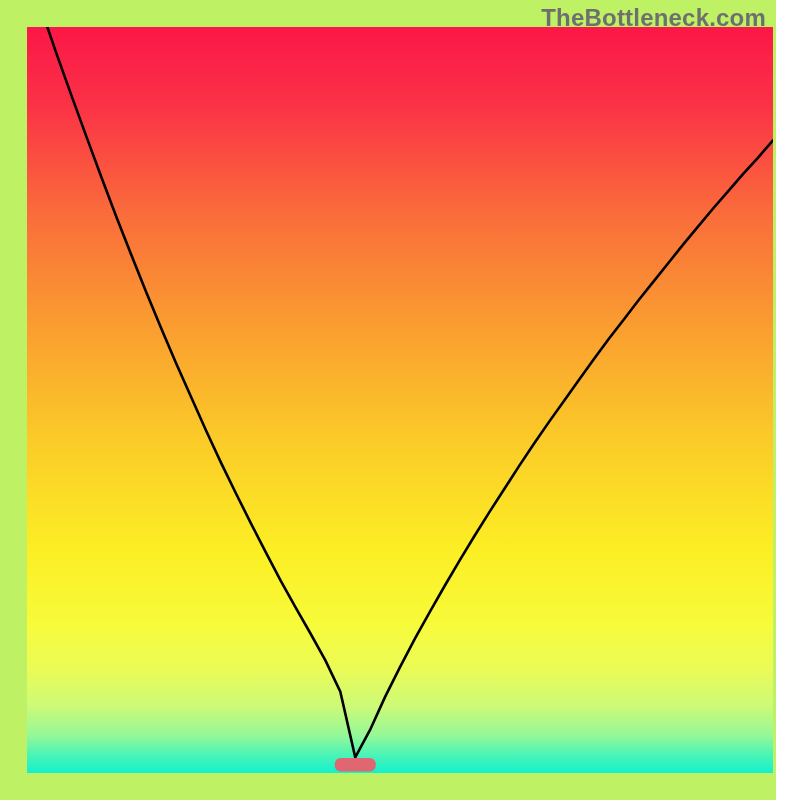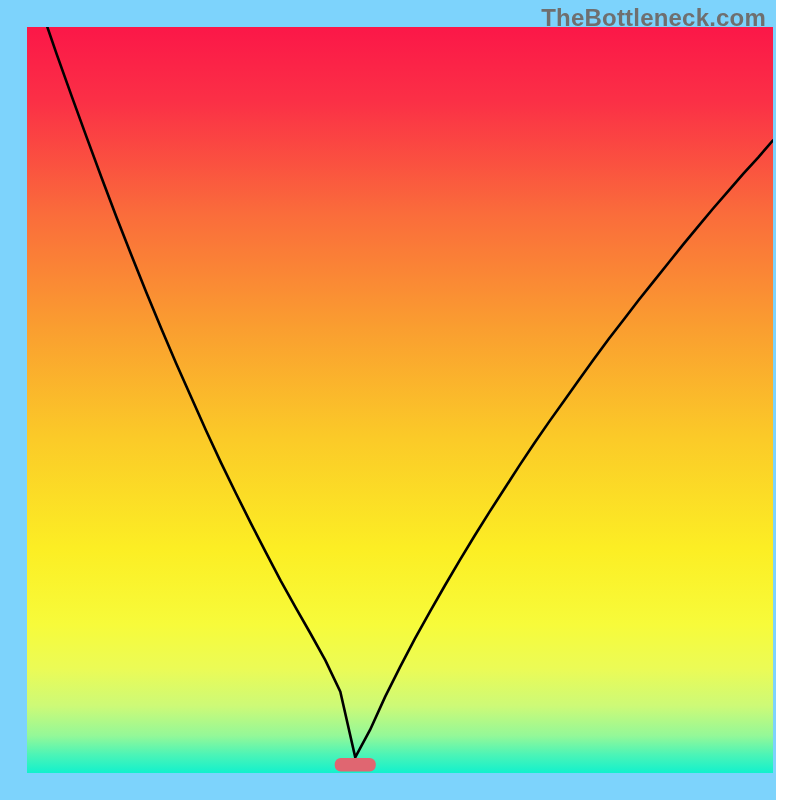--- a/index.html
+++ b/index.html
@@ -5,21 +5,21 @@
   html, body {
     margin: 0;
     padding: 0;
     width: 800px;
     height: 800px;
     overflow: hidden;
   }
   .frame {
     width: 776px;
     height: 800px;
-    background: #7dd3fc;
+    background: #bef264;
     position: relative;
   }
   .plot-area {
     position: absolute;
     left: 27px;
     top: 27px;
     width: 746px;
     height: 746px;
     overflow: hidden;
   }

